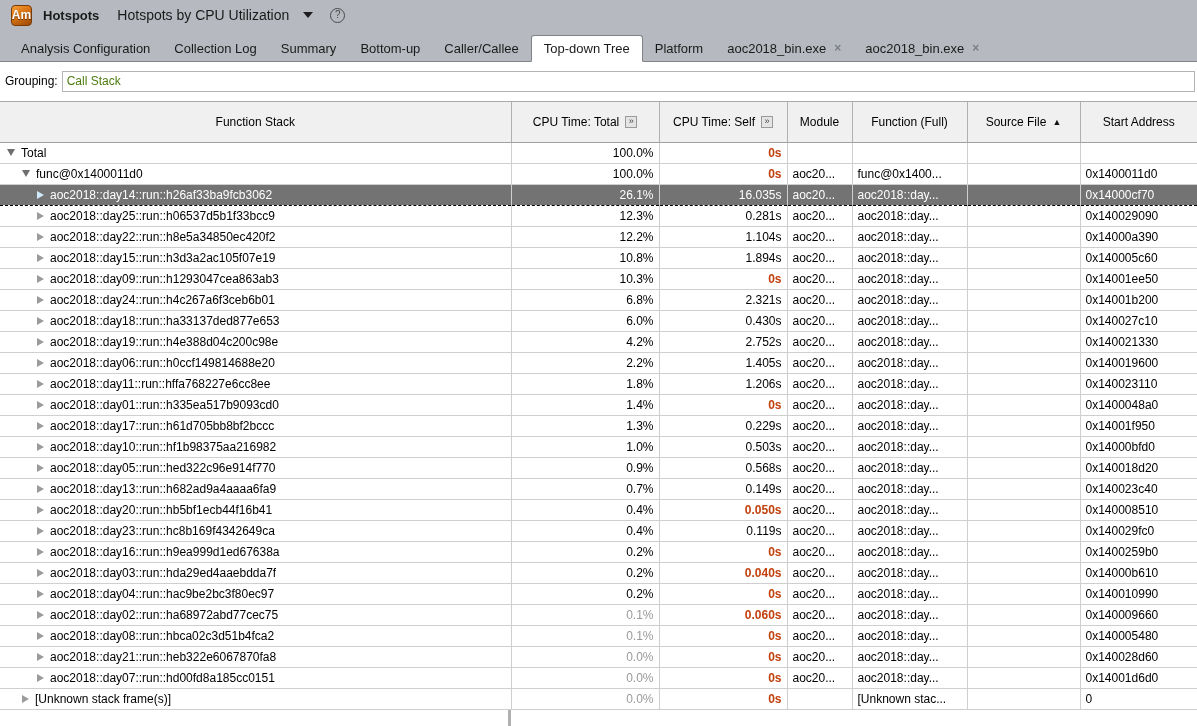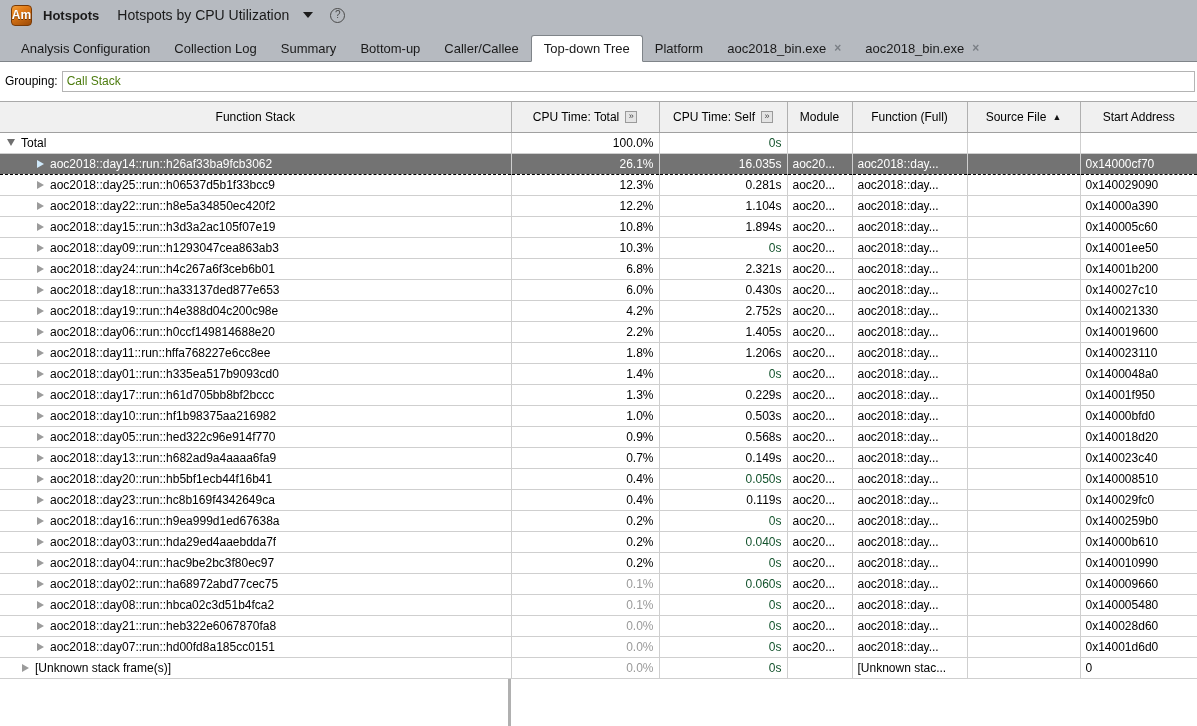--- a/index.html
+++ b/index.html
@@ -135,21 +135,21 @@
     border-top: 1px solid #a9a9a9;
   }
 
   table.grid {
     border-collapse: collapse;
     table-layout: fixed;
     width: 1197px;
     font-size: 12px;
   }
   table.grid th {
-    height: 30px;
+    height: 40px;
     background: #f0f0f0;
     border-right: 1px solid #b0b0b0;
     border-bottom: 1px solid #a0a0a0;
     font-weight: normal;
     font-size: 12px;
     color: #000;
     padding: 0 4px;
     text-align: center;
     white-space: nowrap;
     overflow: hidden;
@@ -180,21 +180,21 @@
     overflow: hidden;
     vertical-align: middle;
     background: #fff;
   }
   td.c-fnstack {
     border-right: 3px solid #b0b0b0;
     padding-left: 5px;
     text-overflow: clip;
   }
   td.num { text-align: right; }
-  td.zero { color: #14532d; }
+  td.zero { color: #c2410c; font-weight: bold; }
   td.dim { color: #9a9a9a; }
   td.c-module, td.c-func, td.c-src, td.c-addr { text-align: left; }
 
   tr.row-selected td {
     background: #737373;
     color: #ffffff;
     border-top: 1px dashed #000;
     border-bottom: 1px dashed #000;
   }
 
@@ -338,20 +338,34 @@
               <span class="fn-label">Total</span>
             </div>
           </td>
           <td class="num">100.0%</td>
           <td class="num zero">0s</td>
           <td class="c-module"></td>
           <td class="c-func"></td>
           <td class="c-src"></td>
           <td class="c-addr" style="border-right: none;"></td>
         </tr>
+        <tr>
+          <td class="c-fnstack">
+            <div class="tree-cell lvl1">
+              <span class="tri expanded"></span>
+              <span class="fn-label">func@0x1400011d0</span>
+            </div>
+          </td>
+          <td class="num">100.0%</td>
+          <td class="num zero">0s</td>
+          <td class="c-module">aoc20...</td>
+          <td class="c-func">func@0x1400...</td>
+          <td class="c-src"></td>
+          <td class="c-addr" style="border-right: none;">0x1400011d0</td>
+        </tr>
         <tr class="row-selected">
           <td class="c-fnstack">
             <div class="tree-cell lvl2">
               <span class="tri collapsed"></span>
               <span class="fn-label">aoc2018::day14::run::h26af33ba9fcb3062</span>
             </div>
           </td>
           <td class="num">26.1%</td>
           <td class="num">16.035s</td>
           <td class="c-module">aoc20...</td>

